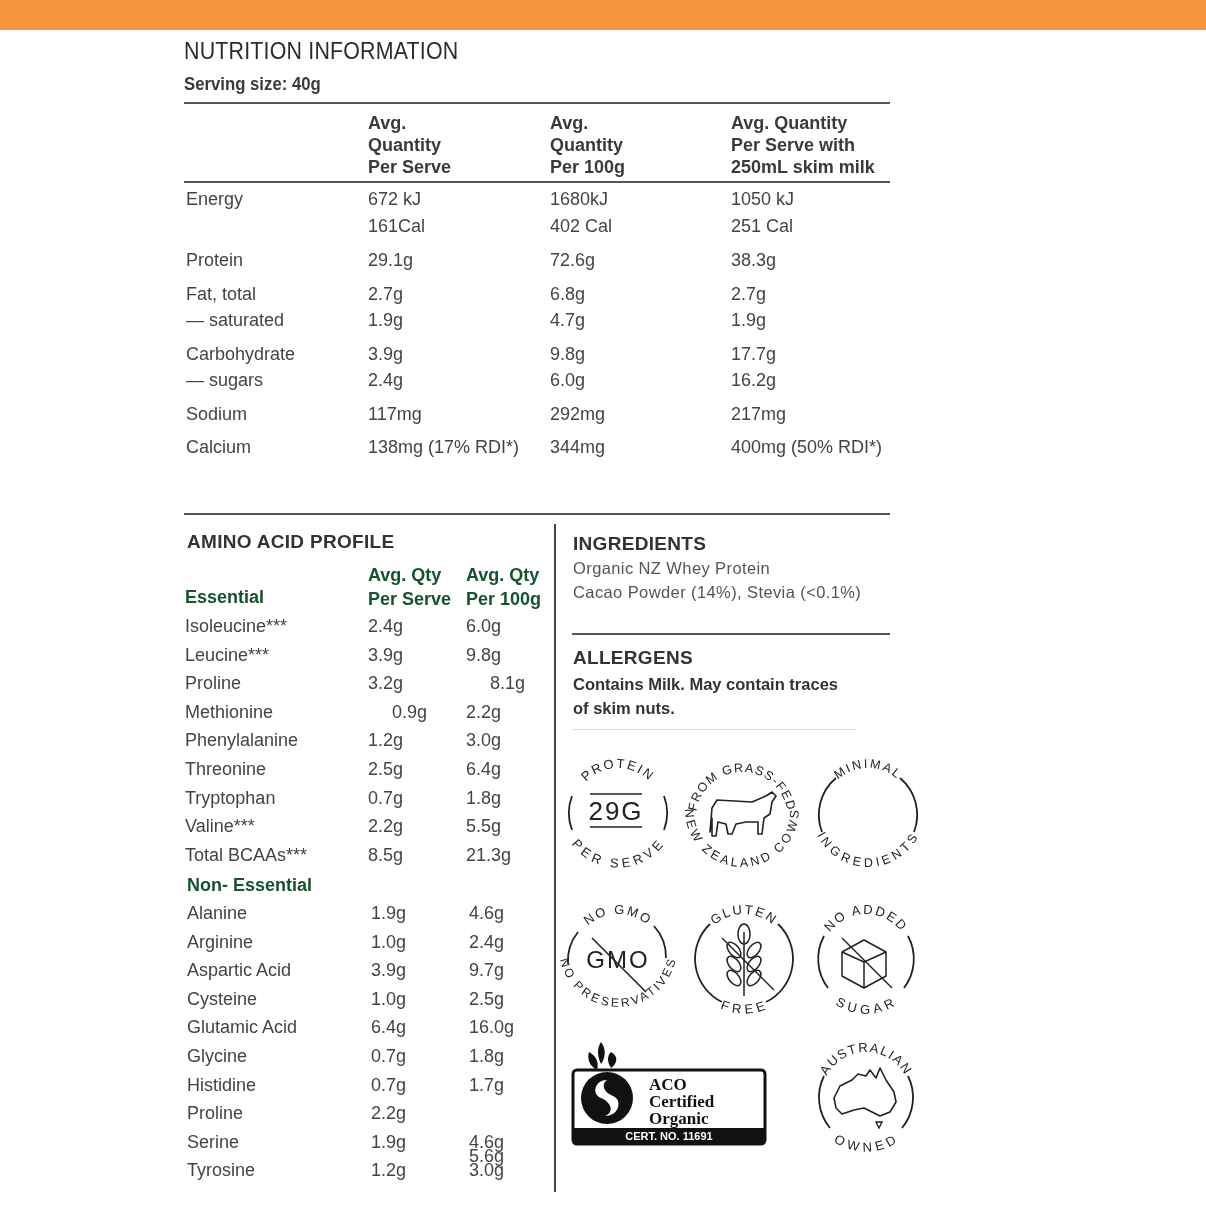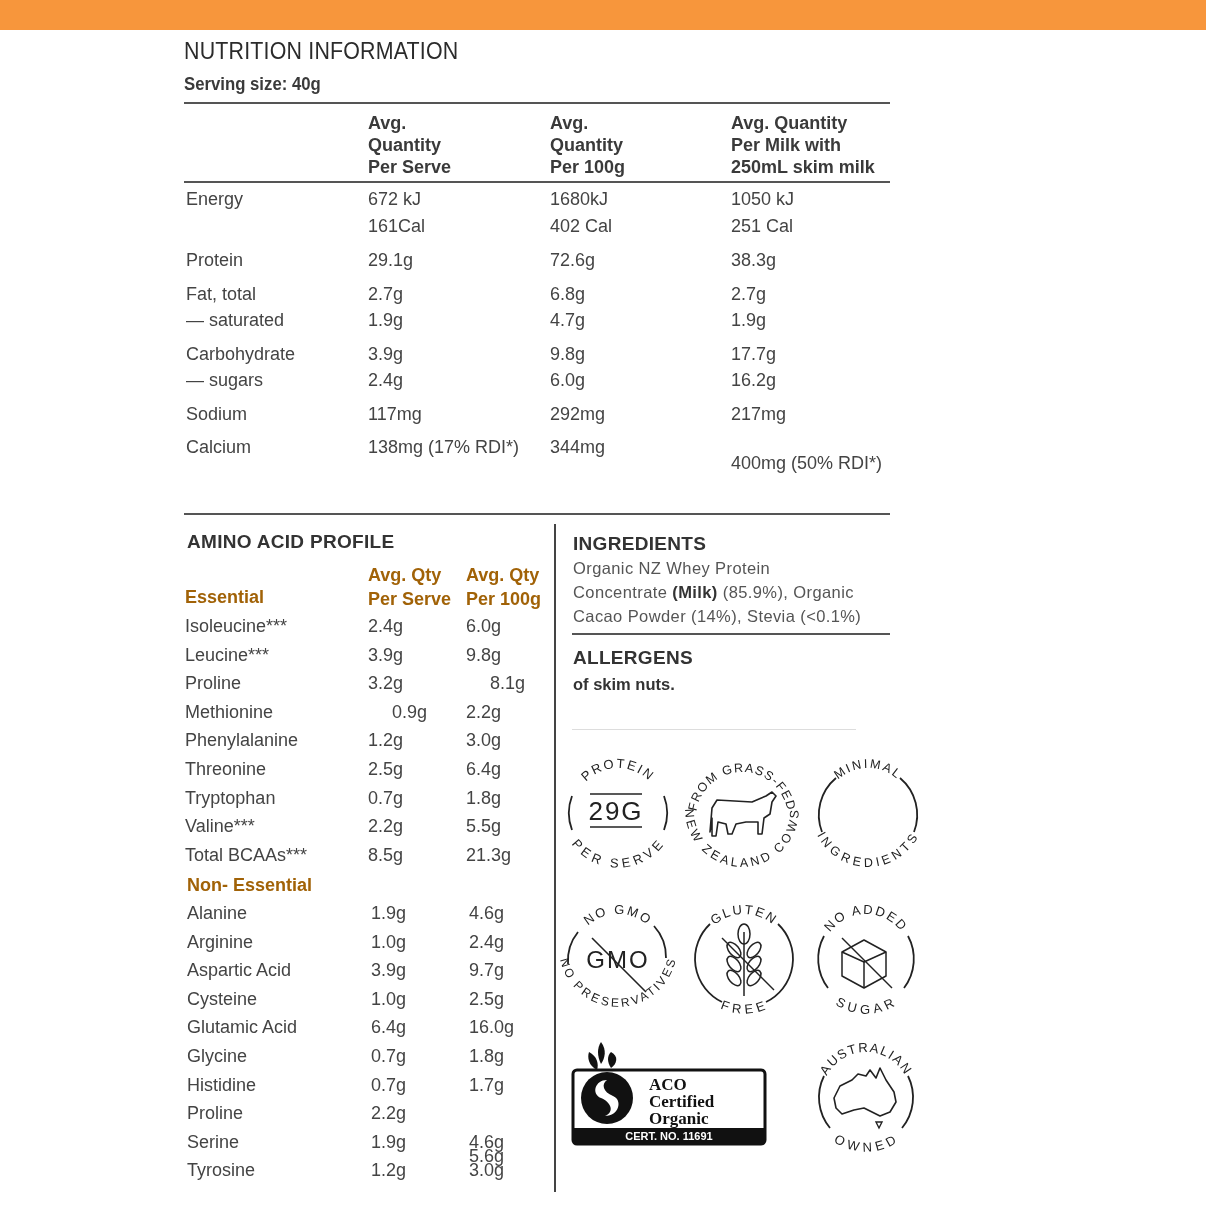--- a/index.html
+++ b/index.html
@@ -7,21 +7,21 @@
          font-family:"Liberation Sans", sans-serif; color:#3a3a3a; }
   .topbar { position:absolute; left:0; top:0; width:1206px; height:30px; background:#f7963c; }
   .abs { position:absolute; }
   .title { left:184px; top:38px; font-size:23px; color:#2b2b2b; letter-spacing:0.2px; transform:scaleX(0.93); transform-origin:left; }
   .serving { left:184px; top:74px; font-size:18px; font-weight:bold; color:#3a3a3a; transform:scaleX(0.93); transform-origin:left; }
   .hline { position:absolute; height:2px; background:#555; }
   .nt-head { position:absolute; font-size:18px; font-weight:bold; line-height:22px; color:#3a3a3a; }
   .nt-cell { position:absolute; font-size:18px; color:#444; line-height:22px; white-space:nowrap; }
   .sect { position:absolute; font-size:19px; font-weight:bold; color:#333; letter-spacing:0.3px; }
   .aa { position:absolute; font-size:18px; color:#444; white-space:nowrap; }
-  .aab { font-weight:bold; color:#a16207; }
+  .aab { font-weight:bold; color:#14532d; }
   .vline { position:absolute; width:2px; background:#444; }
   .ingr { position:absolute; font-size:16.5px; color:#555; line-height:24px; letter-spacing:0.4px; }
   .allerg { position:absolute; font-size:16.5px; font-weight:bold; color:#333; line-height:24px; }
   .badge { position:absolute; width:120px; height:120px; }
   .badge svg { width:120px; height:120px; }
   .badge text { font-family:"Liberation Sans", sans-serif; }
 </style>
 </head>
 <body>
 
@@ -37,21 +37,21 @@
   <div>Quantity</div>
   <div>Per Serve</div>
 </div>
 <div class="nt-head" style="left:550px;top:112px;">
   <div>Avg.</div>
   <div>Quantity</div>
   <div>Per 100g</div>
 </div>
 <div class="nt-head" style="left:731px;top:112px;">
   <div>Avg. Quantity</div>
-  <div>Per Milk with</div>
+  <div>Per Serve with</div>
   <div>250mL skim milk</div>
 </div>
 
 <div class="hline" style="left:184px;top:181px;width:706px;"></div>
 
 <div id="nt-rows">
     <div class="nt-cell" style="left: 186px; top: 188px;">Energy</div>
     <div class="nt-cell" style="left: 368px; top: 188px;">672 kJ</div>
     <div class="nt-cell" style="left: 550px; top: 188px;">1680kJ</div>
     <div class="nt-cell" style="left: 731px; top: 188px;">1050 kJ</div>
@@ -79,21 +79,21 @@
     <div class="nt-cell" style="left: 368px; top: 369px;">2.4g</div>
     <div class="nt-cell" style="left: 550px; top: 369px;">6.0g</div>
     <div class="nt-cell" style="left: 731px; top: 369px;">16.2g</div>
     <div class="nt-cell" style="left: 186px; top: 403px;">Sodium</div>
     <div class="nt-cell" style="left: 368px; top: 403px;">117mg</div>
     <div class="nt-cell" style="left: 550px; top: 403px;">292mg</div>
     <div class="nt-cell" style="left: 731px; top: 403px;">217mg</div>
     <div class="nt-cell" style="left: 186px; top: 436px;">Calcium</div>
     <div class="nt-cell" style="left: 368px; top: 436px;">138mg (17% RDI*)</div>
     <div class="nt-cell" style="left: 550px; top: 436px;">344mg</div>
-    <div class="nt-cell" style="left: 731px; top: 436px; margin-top: 16px;">400mg (50% RDI*)</div>
+    <div class="nt-cell" style="left: 731px; top: 436px;">400mg (50% RDI*)</div>
   </div>
 
 <div class="hline" style="left:184px;top:513px;width:706px;"></div>
 <div class="vline" style="left:554px;top:524px;height:668px;"></div>
 
 <div class="sect" style="left:187px;top:531px;">AMINO ACID PROFILE</div>
 <div class="aa aab" style="left:368px;top:563px;line-height:24px;">
   <div>Avg. Qty</div>
   <div>Per Serve</div>
 </div>
@@ -161,27 +161,27 @@
     <div class="aa" style="left: 371px; top: 1131.8px;">1.9g</div>
     <div class="aa" style="left: 469px; top: 1131.8px;">4.6g</div>
     <div class="aa" style="left: 187px; top: 1160.4px;">Tyrosine</div>
     <div class="aa" style="left: 371px; top: 1160.4px;">1.2g</div>
     <div class="aa" style="left: 469px; top: 1160.4px;">3.0g</div>
   </div>
 
 <div class="sect" style="left:573px;top:533px;">INGREDIENTS</div>
 <div class="ingr" style="left:573px;top:556px;">
   <div>Organic NZ Whey Protein</div>
-  <div><span>Concentrate </span><b style="color:#333">(Milk)</b><span> (85.9%), Organic</span></div>
   <div>Cacao Powder (14%), Stevia (&lt;0.1%)</div>
 </div>
 <div class="hline" style="left:572px;top:633px;width:318px;"></div>
 
 <div class="sect" style="left:573px;top:647px;">ALLERGENS</div>
 <div class="allerg" style="left:573px;top:672px;">
+  <div>Contains Milk. May contain traces</div>
   <div>of skim nuts.</div>
 </div>
 <div class="hline" style="left:572px;top:729px;width:284px;height:1px;background:#ddd;"></div>
 
 <div class="badge" style="left:558px;top:752px;">
   <svg viewBox="0 0 120 120">
     <defs>
       <path id="pt1" d="M16,60 A44,44 0 0 1 104,60"></path>
       <path id="pb1" d="M12,58 A48,48 0 0 0 108,58"></path>
     </defs>

